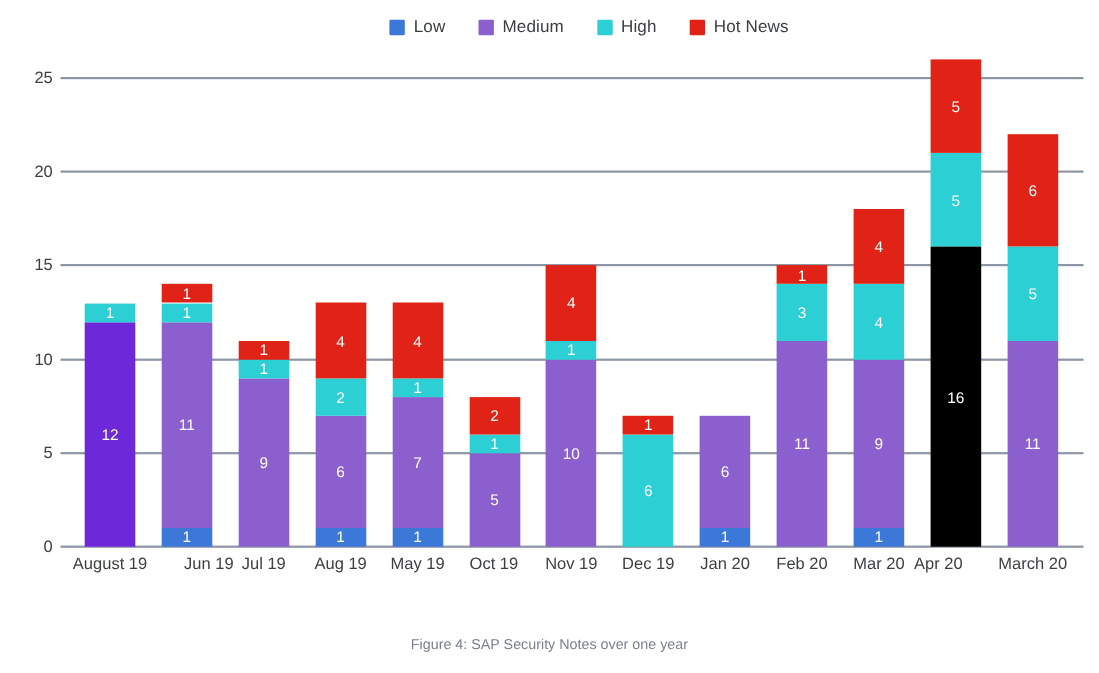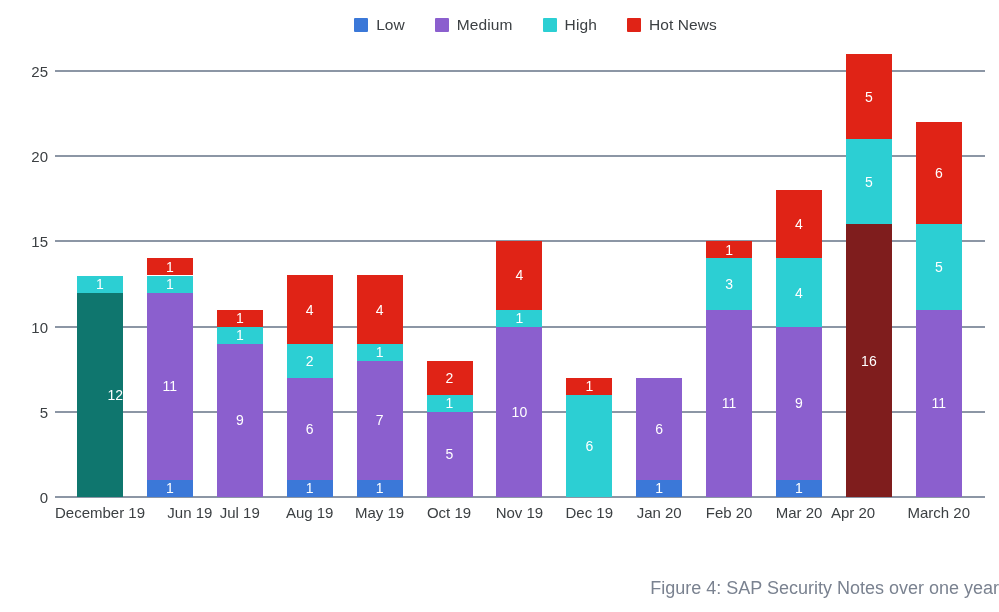--- a/index.html
+++ b/index.html
@@ -109,22 +109,22 @@
     color: #3c4043;
     white-space: nowrap;
   }
 
   
   #caption {
     position: absolute;
     left: 0;
     top: 578px;
     width: 999px;
-    text-align: right;
-    font-size: 18px;
+    text-align: center;
+    font-size: 13px;
     color: #7a8290;
   }
 </style>
 </head>
 <body>
 
 <div id="legend">
     <div class="legend-item">
       <span class="legend-swatch" style="background: rgb(59, 120, 216);"></span>
       <span class="legend-label">Low</span>
@@ -155,21 +155,21 @@
   <div id="yaxis">
       <div class="ytick" style="top: 497px;">0</div>
       <div class="ytick" style="top: 411.8px;">5</div>
       <div class="ytick" style="top: 326.6px;">10</div>
       <div class="ytick" style="top: 241.4px;">15</div>
       <div class="ytick" style="top: 156.2px;">20</div>
       <div class="ytick" style="top: 71px;">25</div>
     </div>
   <div id="bars">
       <div class="bar" style="left: 77px; width: 46px; bottom: 63px; height: 1px;">
-        <div class="seg" style="background: #0f766e; height: 204.48px; bottom: 0px; justify-content: flex-end;">
+        <div class="seg" style="background: #6d28d9; height: 204.48px; bottom: 0px;">
           <span class="seg-label">12</span>
         </div>
         <div class="seg" style="background: rgb(44, 207, 211); height: 17.04px; bottom: 204.48px;">
           <span class="seg-label">1</span>
         </div>
       </div>
       <div class="bar" style="left: 146.9px; width: 46px; bottom: 63px; height: 1px;">
         <div class="seg" style="background: rgb(59, 120, 216); height: 17.04px; bottom: 0px;">
           <span class="seg-label">1</span>
         </div>
@@ -279,21 +279,21 @@
           <span class="seg-label">9</span>
         </div>
         <div class="seg" style="background: rgb(44, 207, 211); height: 68.16px; bottom: 170.4px;">
           <span class="seg-label">4</span>
         </div>
         <div class="seg" style="background: rgb(224, 35, 22); height: 68.16px; bottom: 238.56px;">
           <span class="seg-label">4</span>
         </div>
       </div>
       <div class="bar" style="left: 845.9px; width: 46px; bottom: 63px; height: 1px;">
-        <div class="seg" style="background: #7f1d1d; height: 272.64px; bottom: 0px;">
+        <div class="seg" style="background: #000000; height: 272.64px; bottom: 0px;">
           <span class="seg-label">16</span>
         </div>
         <div class="seg" style="background: rgb(44, 207, 211); height: 85.2px; bottom: 272.64px;">
           <span class="seg-label">5</span>
         </div>
         <div class="seg" style="background: rgb(224, 35, 22); height: 85.2px; bottom: 357.84px;">
           <span class="seg-label">5</span>
         </div>
       </div>
       <div class="bar" style="left: 915.8px; width: 46px; bottom: 63px; height: 1px;">
@@ -302,21 +302,21 @@
         </div>
         <div class="seg" style="background: rgb(44, 207, 211); height: 85.2px; bottom: 187.44px;">
           <span class="seg-label">5</span>
         </div>
         <div class="seg" style="background: rgb(224, 35, 22); height: 102.24px; bottom: 272.64px;">
           <span class="seg-label">6</span>
         </div>
       </div>
     </div>
   <div id="xaxis">
-      <div class="xtick" style="left: 54px;">December 19</div>
+      <div class="xtick" style="left: 54px;">August 19</div>
       <div class="xtick" style="left: 123.9px; margin-left: 20px;">Jun 19</div>
       <div class="xtick" style="left: 193.8px;">Jul 19</div>
       <div class="xtick" style="left: 263.7px;">Aug 19</div>
       <div class="xtick" style="left: 333.6px;">May 19</div>
       <div class="xtick" style="left: 403px;">Oct 19</div>
       <div class="xtick" style="left: 473.4px;">Nov 19</div>
       <div class="xtick" style="left: 543.3px;">Dec 19</div>
       <div class="xtick" style="left: 613.2px;">Jan 20</div>
       <div class="xtick" style="left: 683.1px;">Feb 20</div>
       <div class="xtick" style="left: 753px;">Mar 20</div>

